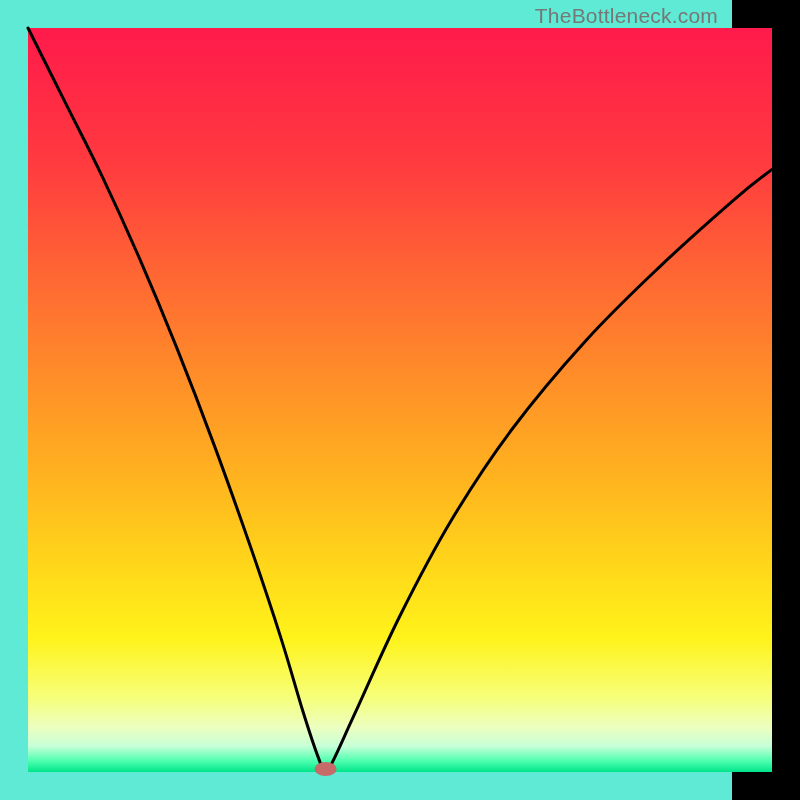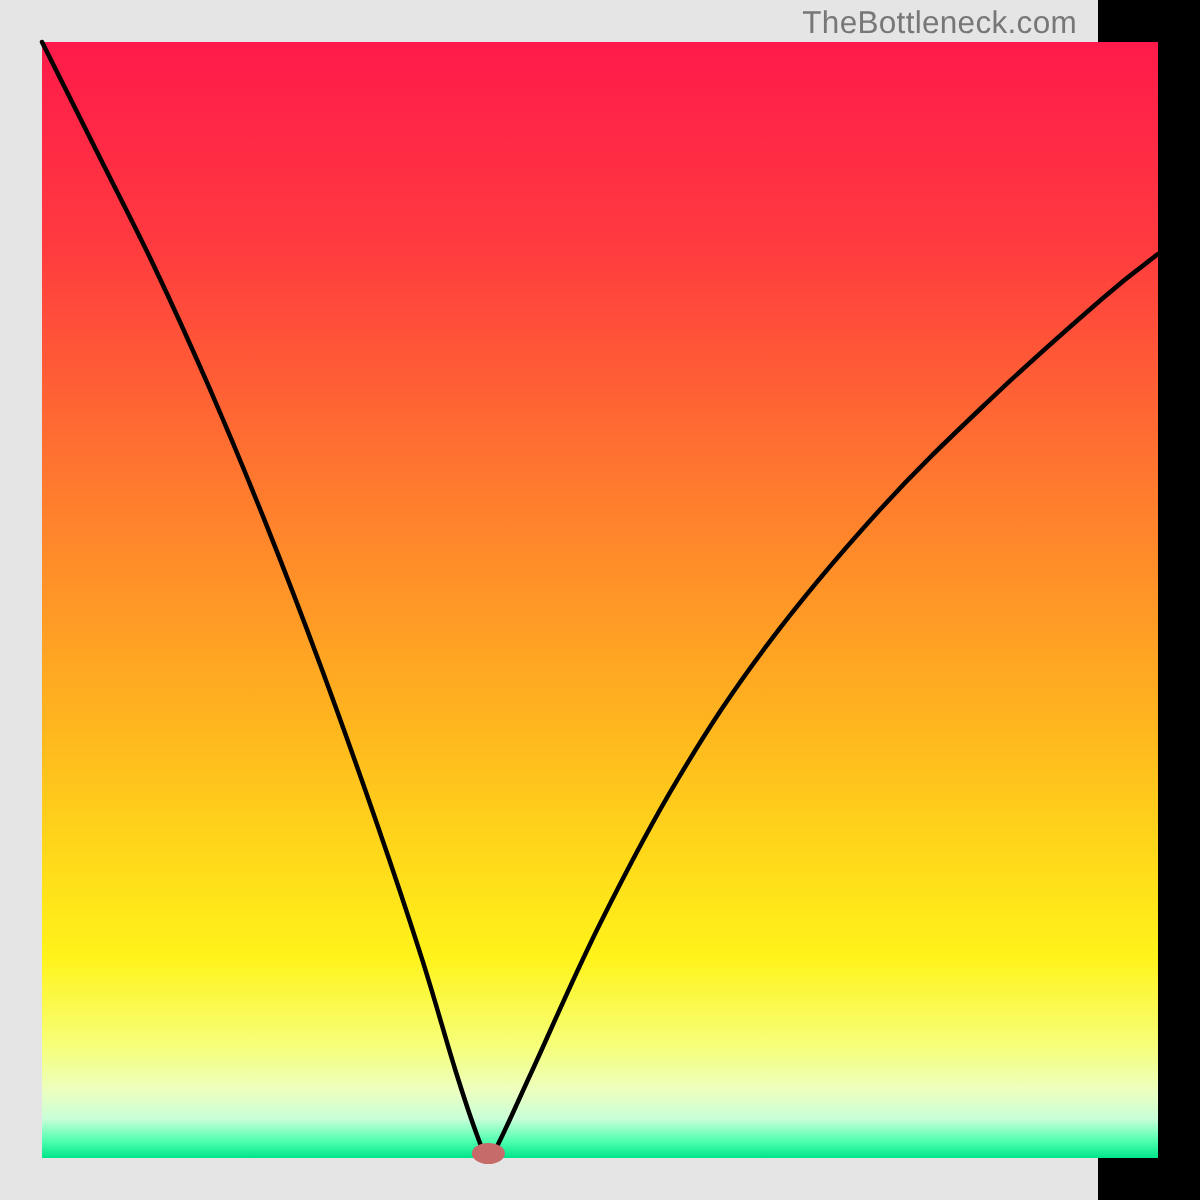--- a/index.html
+++ b/index.html
@@ -10,21 +10,21 @@
     overflow: hidden;
     background: #000;
     font-family: Arial, Helvetica, sans-serif;
   }
   .frame {
     position: absolute;
     left: 0;
     top: 0;
     width: 732px;
     height: 800px;
-    background: #e5e5e5;
+    background: #5eead4;
   }
   .watermark {
     position: absolute;
     top: 4px;
     right: 14px;
     color: #777;
     font-size: 21px;
     font-weight: 400;
     letter-spacing: 0.2px;
     z-index: 5;

